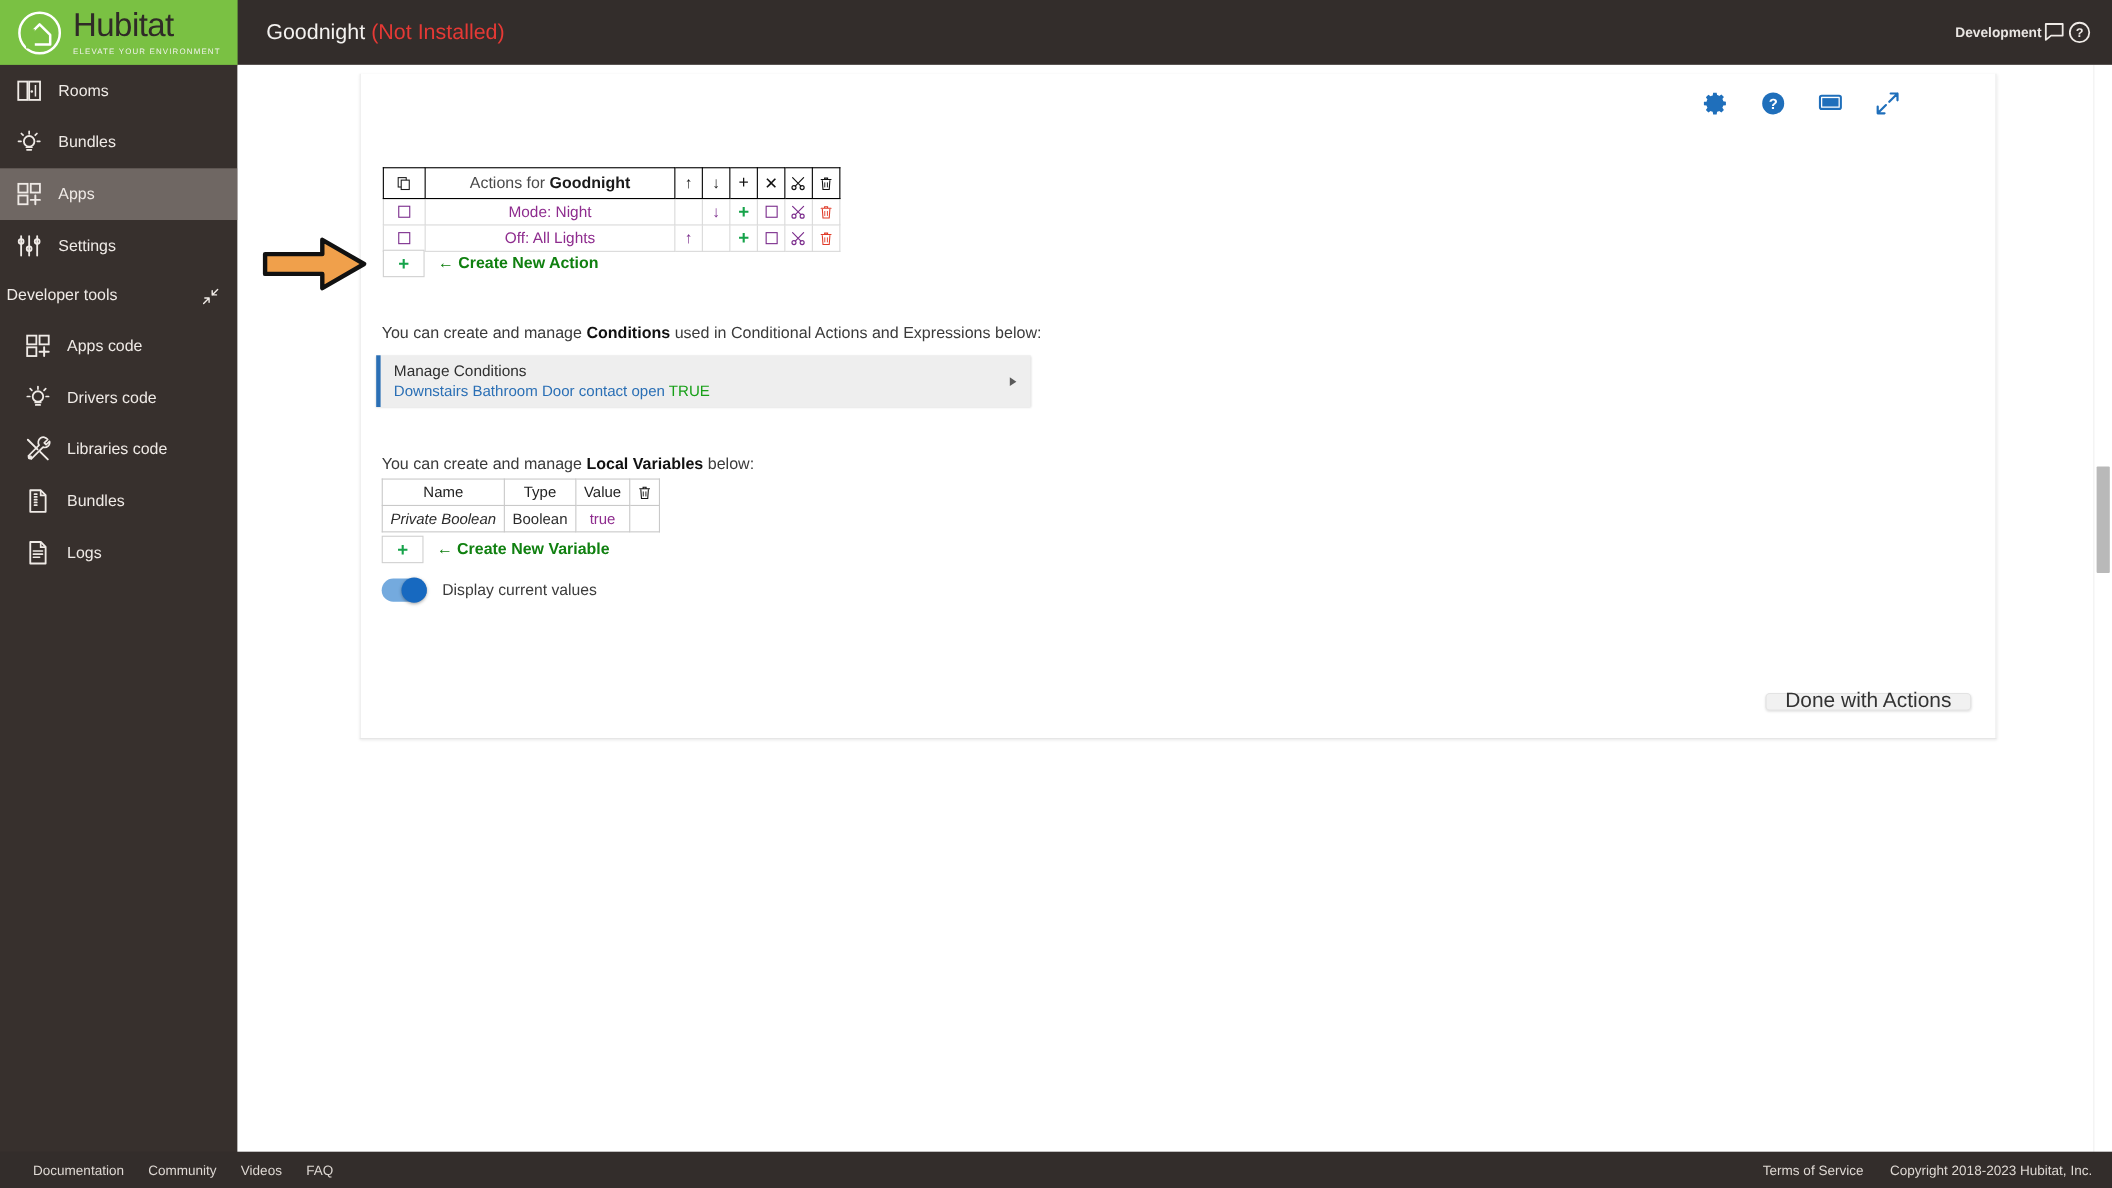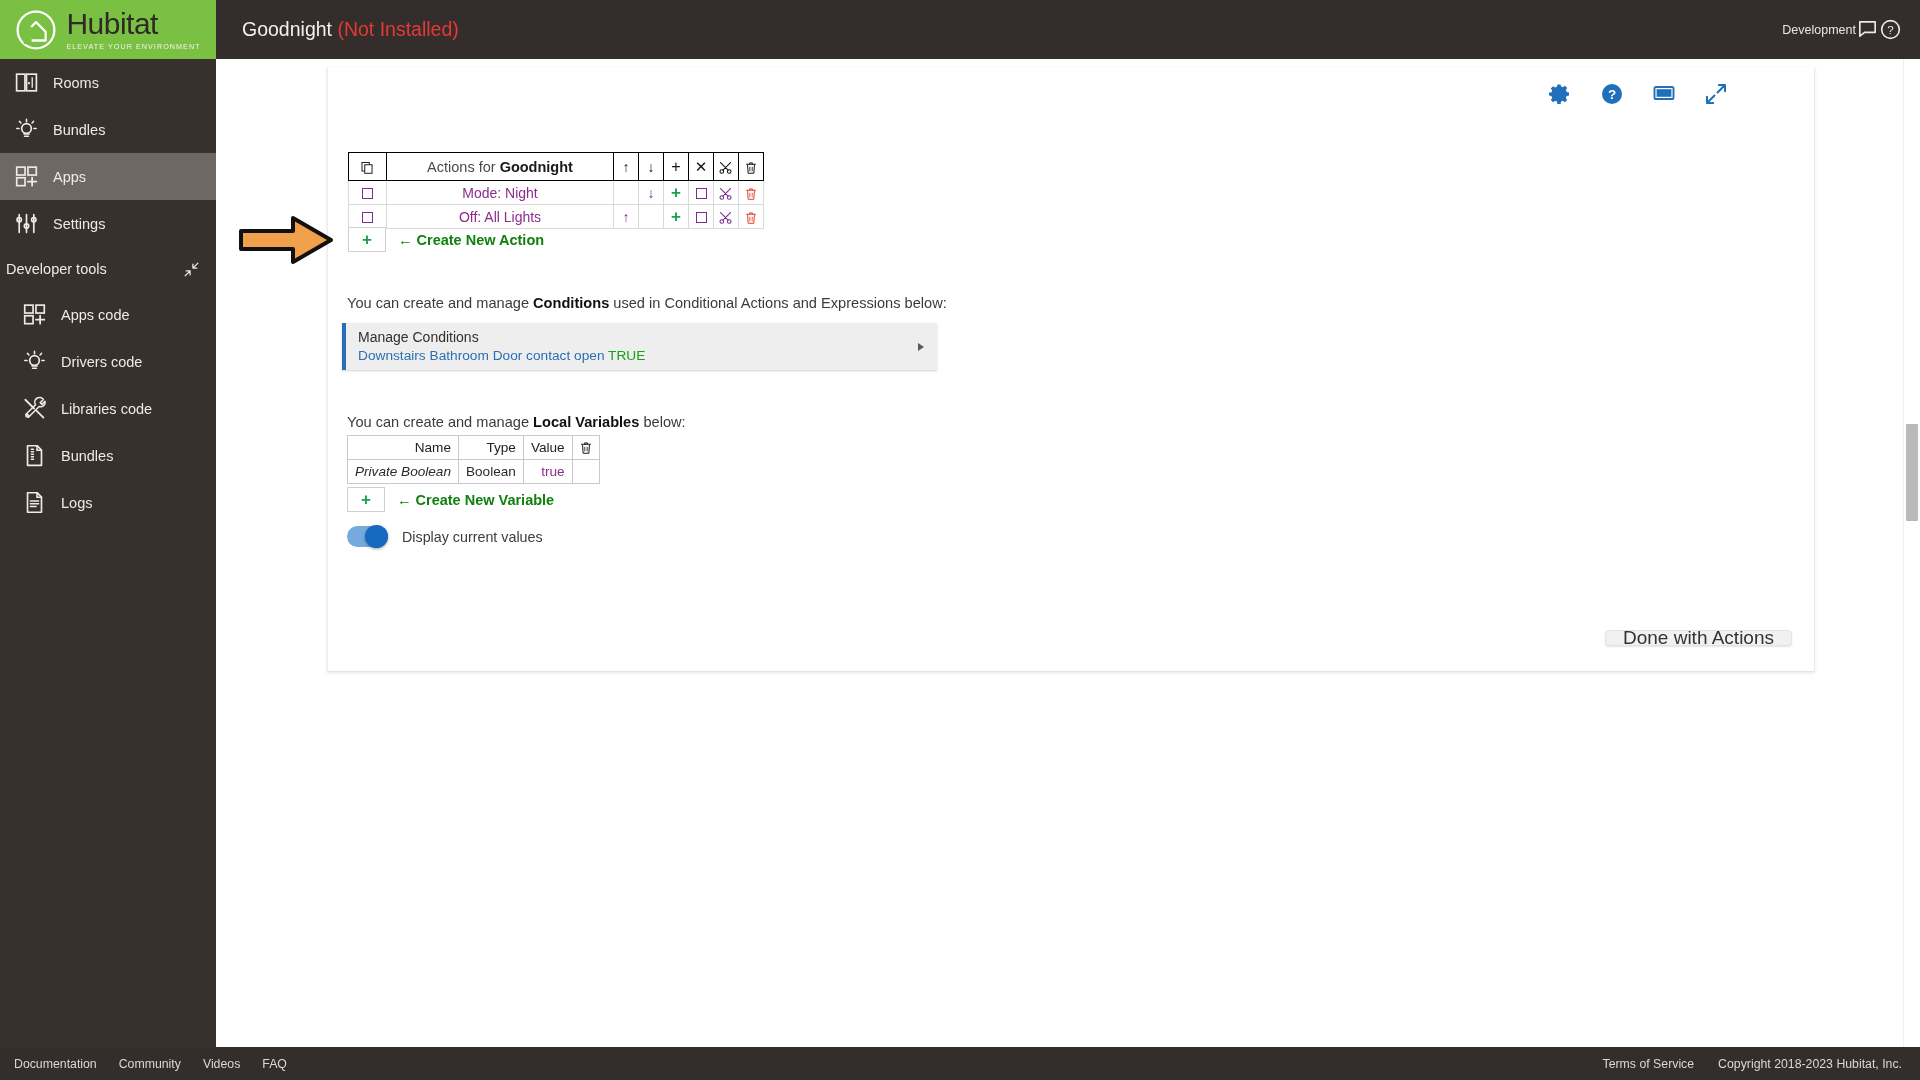--- a/index.html
+++ b/index.html
@@ -33,21 +33,21 @@
     font-size: 7.2px; color: #f2f2ee; letter-spacing: 1.05px;
     margin-top: 3px; white-space: nowrap;
   }
   #app-title {
     margin-left: 26px; font-size: 19.5px; color: #f3f1ef; font-weight: 400;
     white-space: nowrap;
   }
   #app-title .notinst { color: #e53935; }
   #topbar-right {
     margin-left: auto; margin-right: 18px;
-    display: flex; align-items: center; 
+    display: flex; align-items: center;  font-weight: bold;
   }
   #env-label { font-size: 12.5px; color: #e9e5e2; }
   .tb-icon { width: 23px; height: 23px; display: block; cursor: pointer; }
 
   
   #sidebar {
     position: absolute; top: 59px; left: 0; width: 216px; height: 1021px;
     background: #37302d;
   }
   .nav-item {
@@ -62,21 +62,21 @@
     padding: 0 16px 0 6px; justify-content: space-between;
   }
   #dev-tools-head .lbl { font-size: 14.5px; color: #efeae6; }
   .nav-sub { padding-left: 22px; }
 
   
   #footer {
     position: absolute; bottom: 0; left: 0; width: 1920px; height: 33px;
     background: #332d2b; display: flex; align-items: center;
   }
-  #footer-left { display: flex; gap: 22px; margin-left: 14px; }
+  #footer-left { display: flex; gap: 22px; margin-left: 30px; }
   #footer-right { display: flex; gap: 24px; margin-left: auto; margin-right: 18px; }
   #footer a, #footer span.f { font-size: 12.3px; color: #ded8d3; text-decoration: none; cursor: pointer; }
   #footer span.copy { cursor: default; }
 
   
   #page {
     position: absolute; top: 59px; left: 216px;
     width: 1704px; height: 1021px; background: #ffffff;
     overflow: hidden;
   }
@@ -171,21 +171,21 @@
   
   #vars-text {
     position: absolute; left: 19px; top: 347px;
     font-size: 14.6px; color: #3b3b3b; white-space: nowrap;
   }
   #vars-text b { color: #111; font-weight: 700; }
   #vars-wrap { position: absolute; left: 19px; top: 368px; }
   table.vars { border-collapse: collapse; }
   table.vars td {
     border: 1px solid #c9c9c9; font-size: 13.6px;
-    text-align: right; height: 24px; padding: 0 7px;
+    text-align: center; height: 24px; padding: 0 7px;
     color: #2b2b2b; white-space: nowrap;
   }
   table.vars td.v-name { width: 92px; font-style: italic; }
   table.vars td.v-type { width: 58px; }
   table.vars td.v-val  { width: 48px; color: #8e2c8e; }
   table.vars td.v-del  { width: 26px; }
   table.vars tr.hdr td { font-style: normal; color: #222; }
   #create-var-row {
     position: absolute; left: 19px; top: 420px;
     display: flex; align-items: center;

